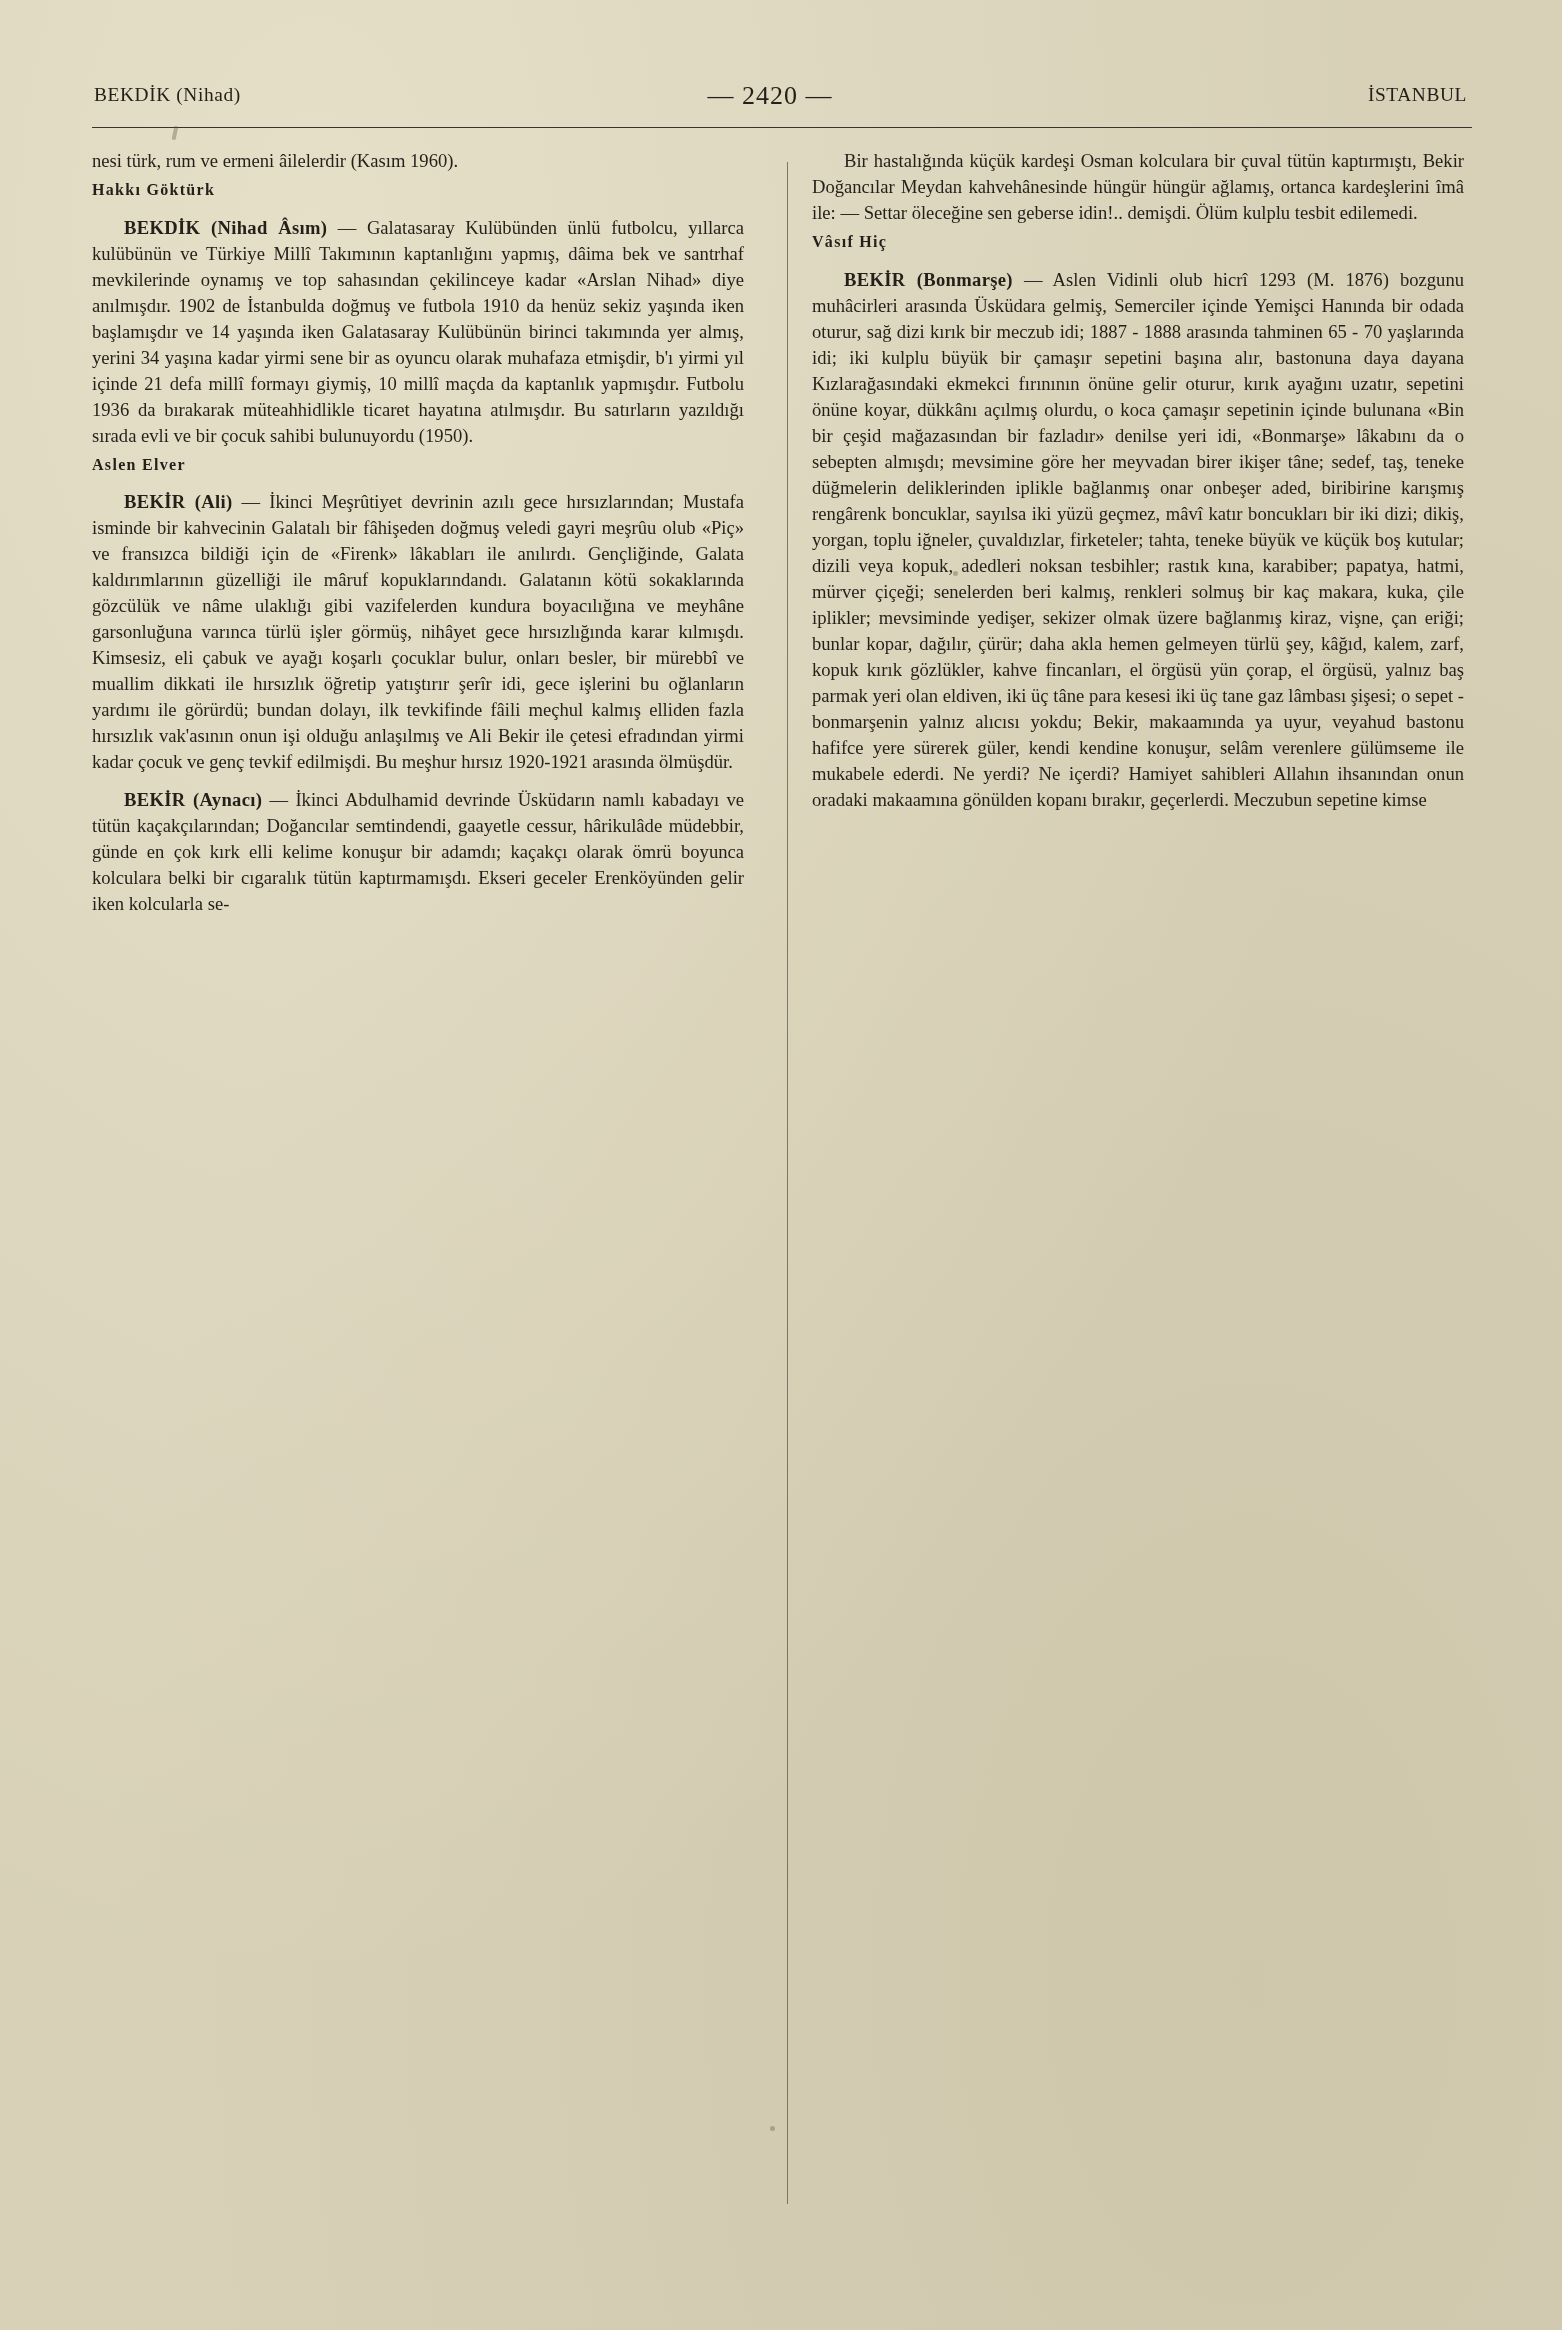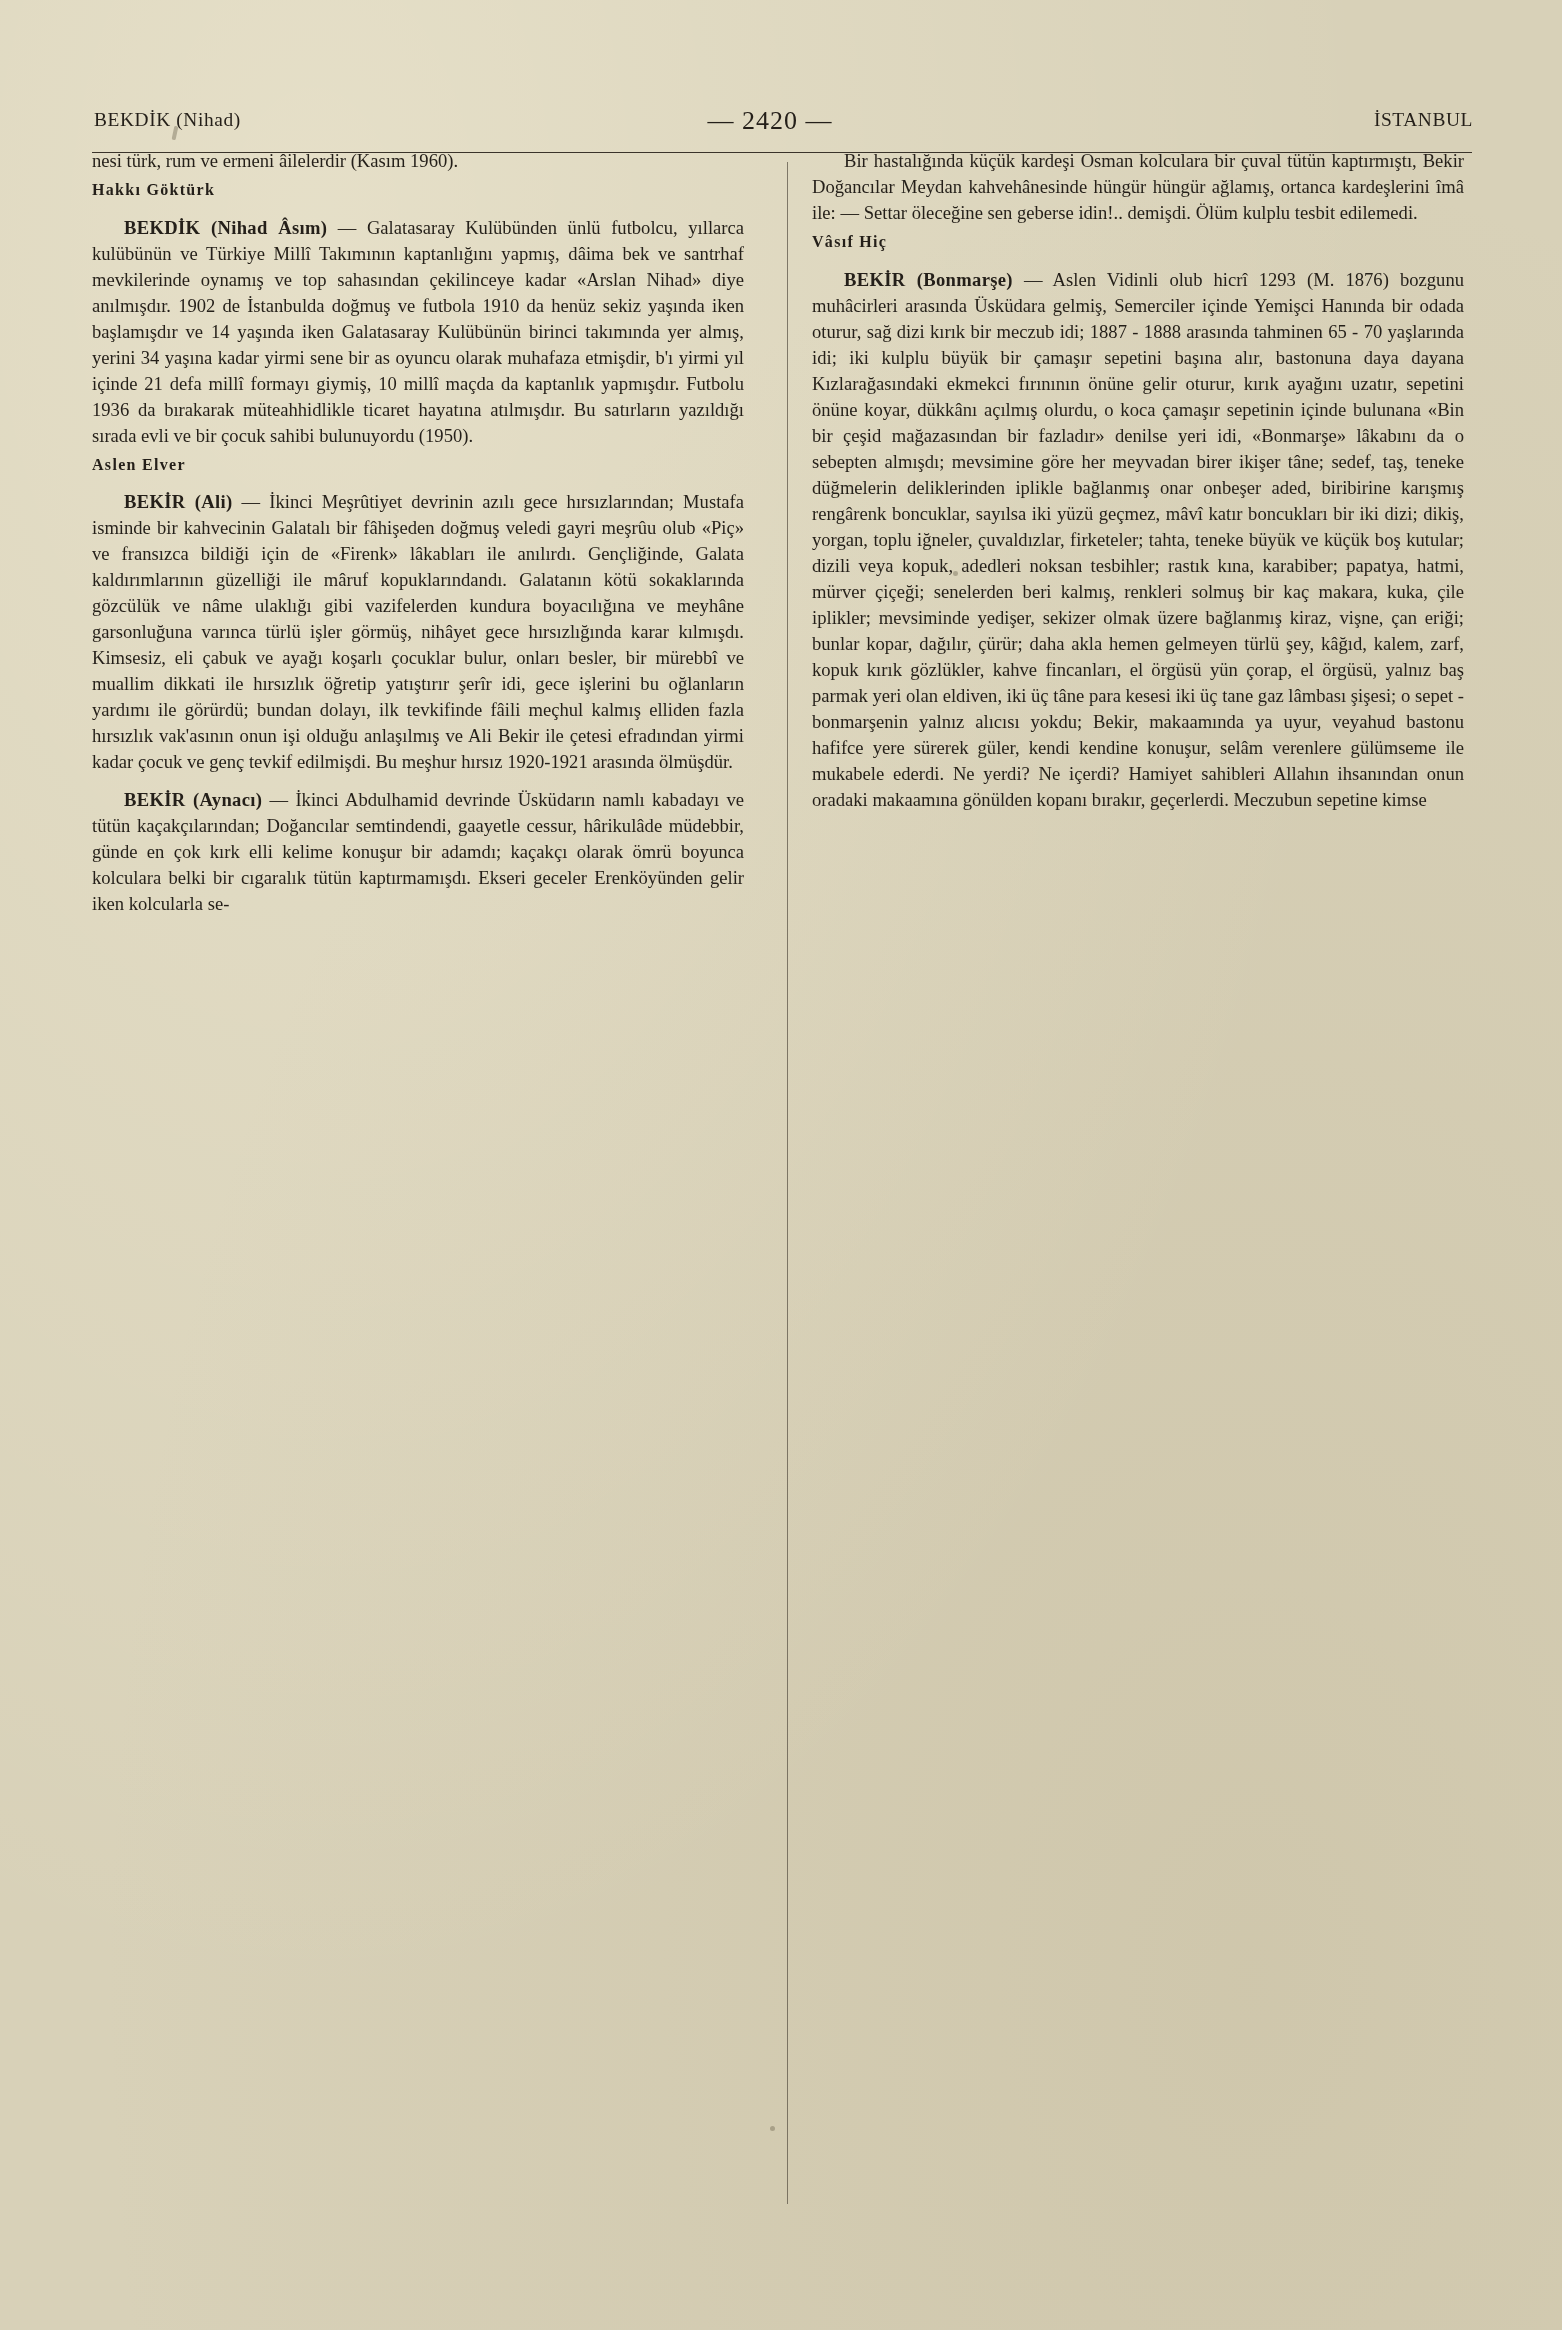--- a/index.html
+++ b/index.html
@@ -25,41 +25,40 @@
     left: 63px;
     top: 79px;
     width: 1414px;
     height: 2189px;
   }
 
   
   .header {
     position: relative;
     height: 50px;
-    margin-top: 25px;
   }
   .hdr-left {
     position: absolute;
     left: 31px;
     top: 5.2px;
     font-size: 19.4px;
     letter-spacing: 0.6px;
   }
   .hdr-center {
     position: absolute;
     left: 0;
     right: 0;
     top: 2.1px;
     text-align: center;
     font-size: 26px;
     letter-spacing: 1px;
   }
   .hdr-right {
     position: absolute;
-    right: 4px;
+    right: 10px;
     top: 5.2px;
     font-size: 19.4px;
     letter-spacing: 0.6px;
   }
   .rule {
     position: absolute;
     left: 29px;
     right: 5.2px;
     top: 48px;
     border-top: 1.6px solid #3a332a;

